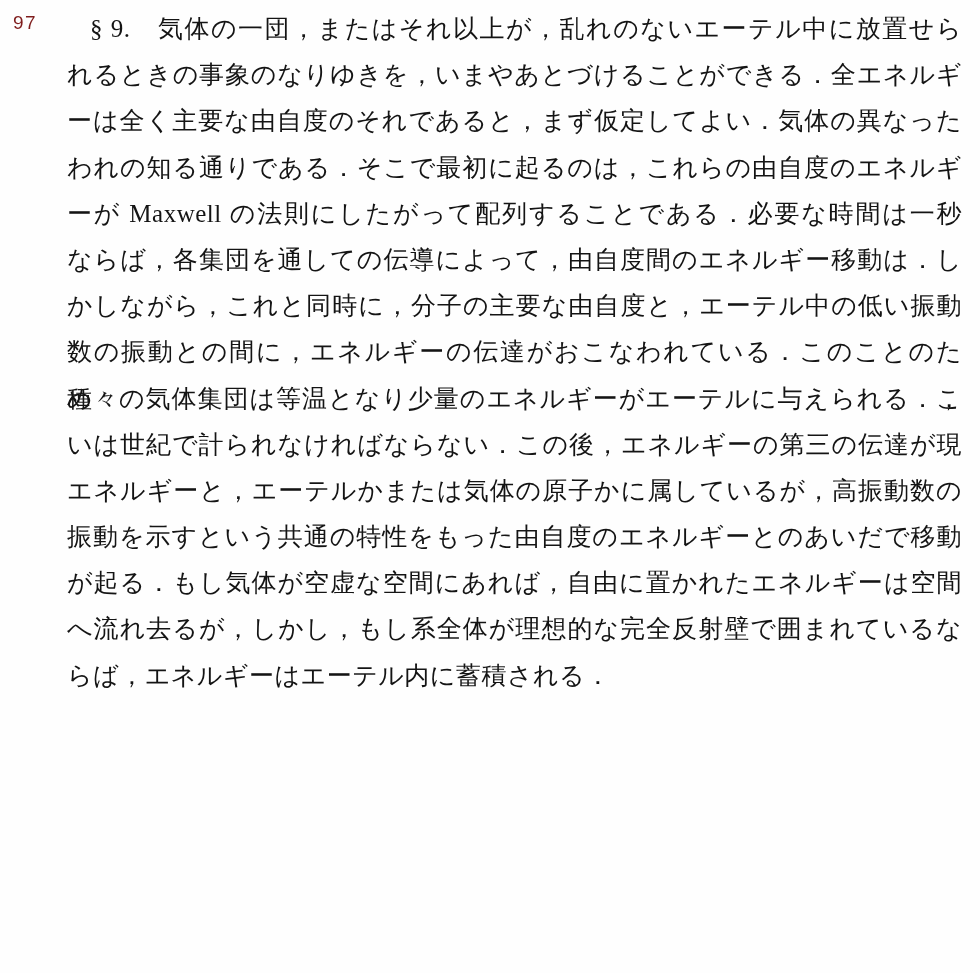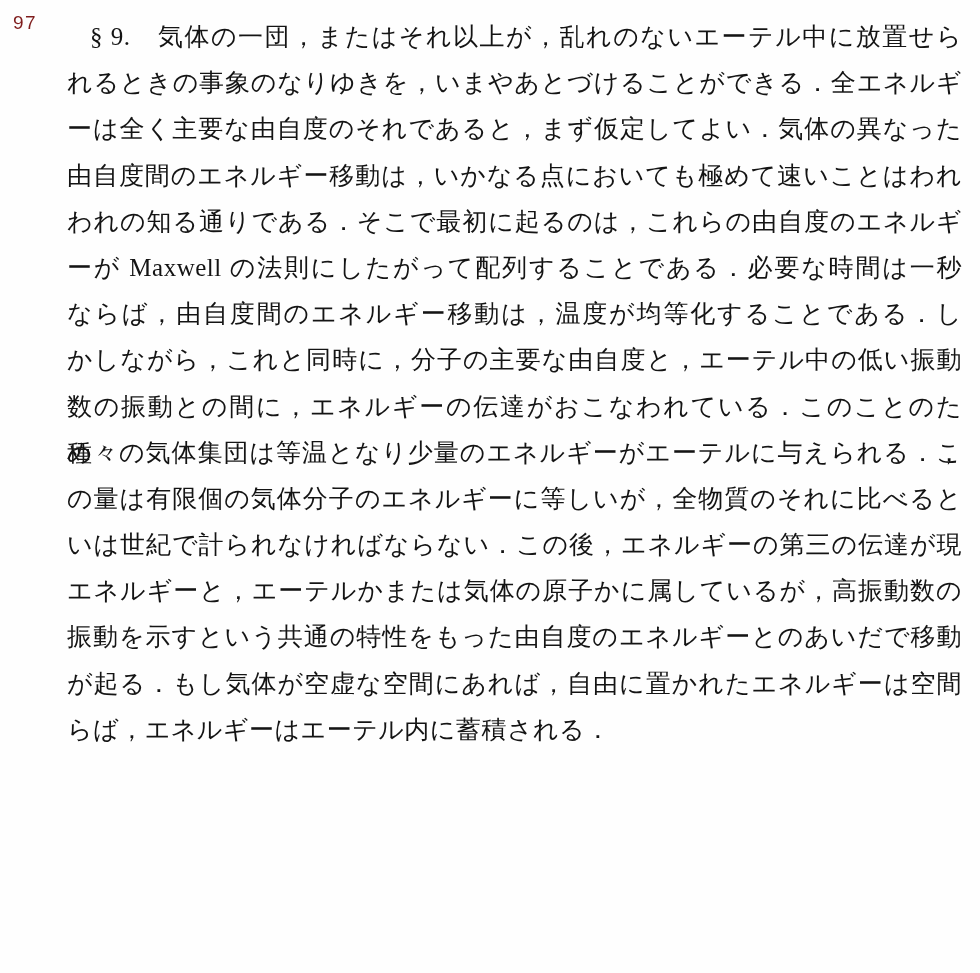--- a/index.html
+++ b/index.html
@@ -22,21 +22,21 @@
     font-size: 19px;
     letter-spacing: 1.5px;
     font-family: "Liberation Sans", "DejaVu Sans", sans-serif;
     color: #7f1d1d;
   }
   .text-block {
     position: absolute;
     left: 67px;
     top: 0;
     width: 895px;
-    padding-top: 14px;
+    padding-top: 6px;
   }
   .text-line {
     font-size: 25px;
     line-height: 46.2px;
     height: 46.2px;
     text-align: justify;
     text-align-last: justify;
     text-justify: inter-character;
     white-space: normal;
     letter-spacing: 0.5px;
@@ -50,26 +50,25 @@
 </style>
 </head>
 <body>
 
 <div class="page-number">97</div>
 
 <div class="text-block">
   <div class="text-line first-line">§ 9.　気体の一団，またはそれ以上が，乱れのないエーテル中に放置せら</div>
   <div class="text-line">れるときの事象のなりゆきを，いまやあとづけることができる．全エネルギ</div>
   <div class="text-line">ーは全く主要な由自度のそれであると，まず仮定してよい．気体の異なった</div>
-  <div class="text-line">由自度間のエネルギー移動は，いかなる点においても極めて速いことはわれ</div>
   <div class="text-line">われの知る通りである．そこで最初に起るのは，これらの由自度のエネルギ</div>
   <div class="text-line">ーが Maxwell の法則にしたがって配列することである．必要な時間は一秒</div>
-  <div class="text-line">ならば，由自度間のエネルギー移動は，温度が均等化することである．し</div>
+  <div class="text-line">ならば，各集団を通しての伝導によって，由自度間のエネルギー移動は．し</div>
   <div class="text-line">かしながら，これと同時に，分子の主要な由自度と，エーテル中の低い振動</div>
   <div class="text-line">数の振動との間に，エネルギーの伝達がおこなわれている．このことのため，</div>
   <div class="text-line">種々の気体集団は等温となり少量のエネルギーがエーテルに与えられる．こ</div>
-  <div class="text-line">の量は有限個の気体分子のエネルギーに等しいが，全物質のそれに比べると</div>
   <div class="text-line">いは世紀で計られなければならない．この後，エネルギーの第三の伝達が現</div>
   <div class="text-line">エネルギーと，エーテルかまたは気体の原子かに属しているが，高振動数の</div>
   <div class="text-line">振動を示すという共通の特性をもった由自度のエネルギーとのあいだで移動</div>
   <div class="text-line">が起る．もし気体が空虚な空間にあれば，自由に置かれたエネルギーは空間</div>
+  <div class="text-line">へ流れ去るが，しかし，もし系全体が理想的な完全反射壁で囲まれているな</div>
   <div class="text-line last-line">らば，エネルギーはエーテル内に蓄積される．</div>
 </div>
 
 </body></html>

